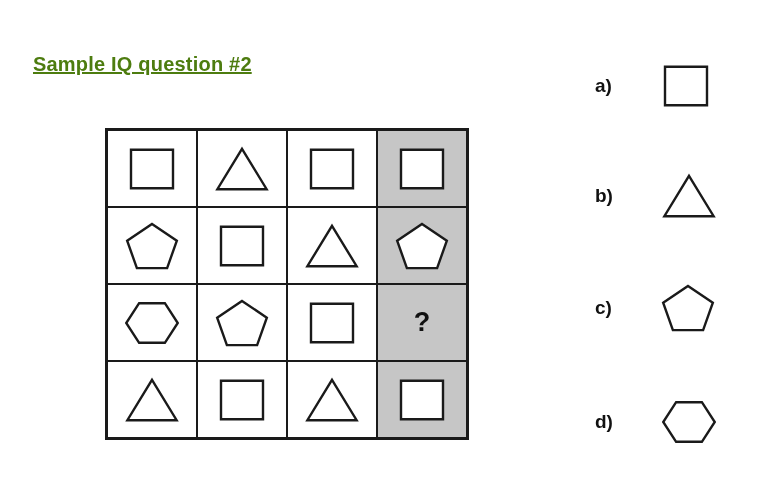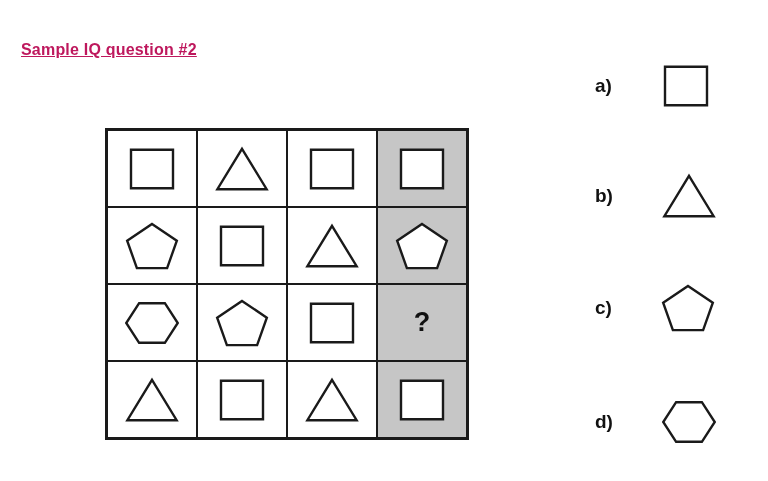--- a/index.html
+++ b/index.html
@@ -10,25 +10,25 @@
     overflow: hidden;
   }
   .canvas {
     position: relative;
     width: 768px; height: 481px;
     background: var(--bg, #ffffff);
   }
   .title {
     position: absolute;
     left: 21px; top: 41px;
-    margin: 0;
-    font-size: 16px;
+    margin: 12px;
+    font-size: 20px;
     font-weight: 700;
     text-decoration: underline;
-    color: #be185d;
+    color: #4d7c0f;
     letter-spacing: 0.2px;
   }
   .grid {
     position: absolute;
     left: 105px; top: 128px;
     display: grid;
     grid-template-columns: repeat(4, 90px);
     grid-template-rows: repeat(4, 77px);
     border: 2px solid var(--line, #1a1a1a);
   }

